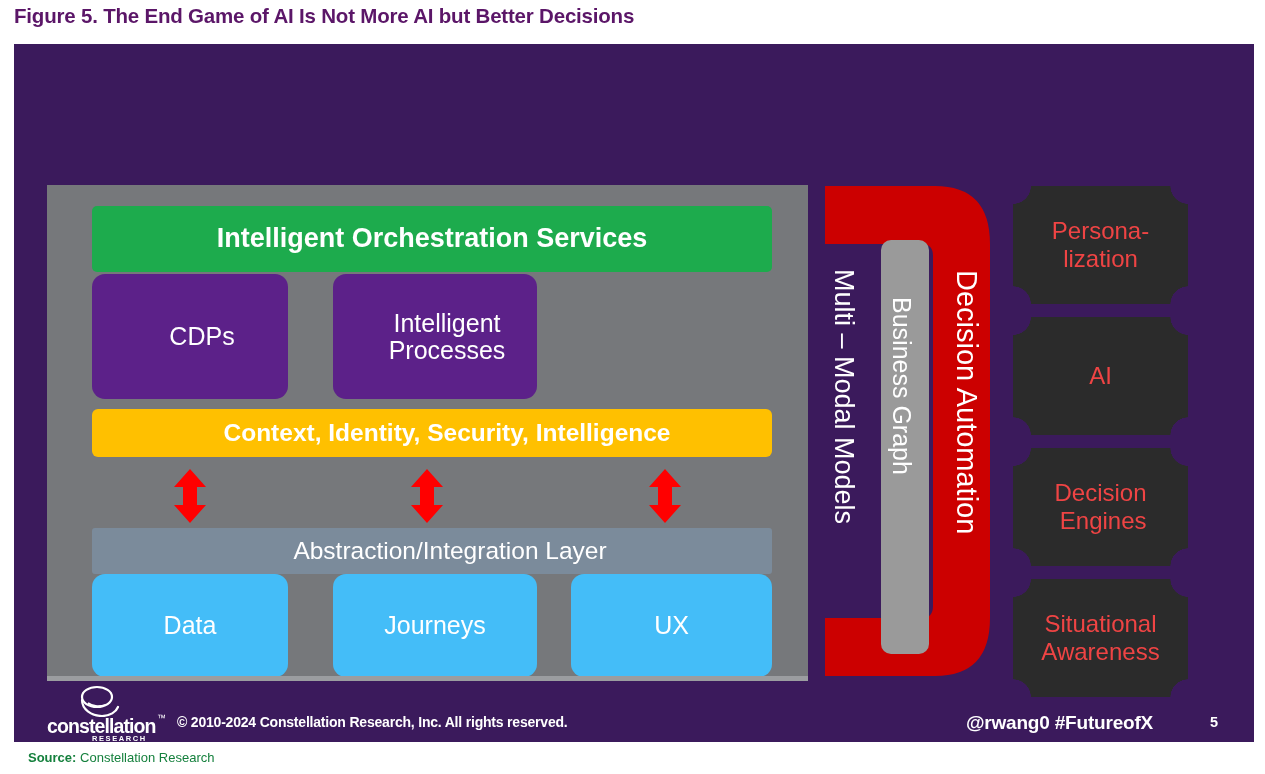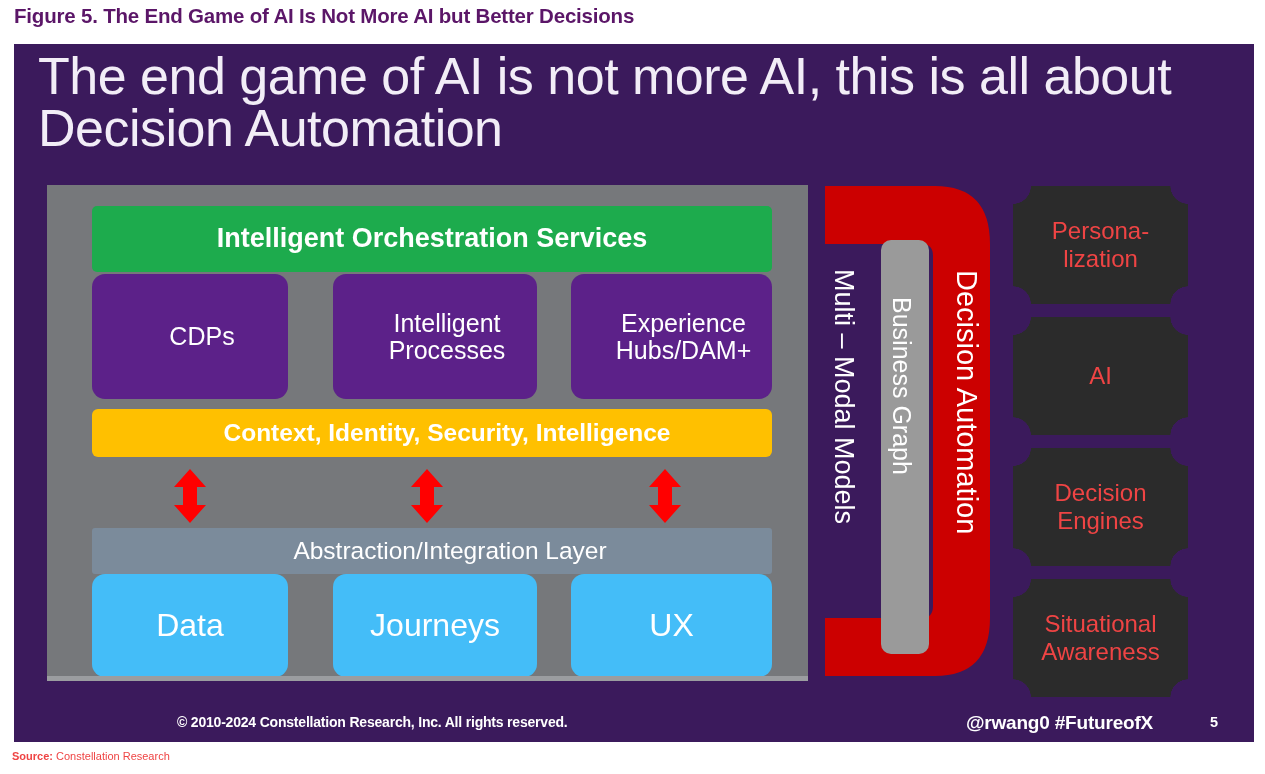--- a/index.html
+++ b/index.html
@@ -63,21 +63,21 @@
 
   .abstraction-bar {
     left: 45px; top: 343px; width: 680px; height: 46px;
     background: #7B8B9B; border-radius: 3px;
     font-size: 24.5px;
     padding-left: 36px;
   }
 
   .low-card {
     top: 389px; height: 103px; background: #44BDF8;
-    border-radius: 13px; font-size: 32px;
+    border-radius: 13px; font-size: 25px;
   }
   .low-card.c1 { left: 45px; width: 196px; }
   .low-card.c2 { left: 286px; width: 204px; }
   .low-card.c3 { left: 524px; width: 201px; }
 
   
   .darrow { position: absolute; top: 284px; width: 40px; height: 54px; }
   .darrow svg { display:block; width: 40px; height: 54px; }
   .darrow.a1 { left: 123px; }
   .darrow.a2 { left: 360px; }
@@ -124,21 +124,21 @@
        radial-gradient(var(--r) at 0 100%, #0000 98%, #000) 0 100%/51% 51% no-repeat,
        radial-gradient(var(--r) at 100% 100%, #0000 98%, #000) 100% 100%/51% 51% no-repeat;
             mask:
        radial-gradient(var(--r) at 0 0, #0000 98%, #000) 0 0/51% 51% no-repeat,
        radial-gradient(var(--r) at 100% 0, #0000 98%, #000) 100% 0/51% 51% no-repeat,
        radial-gradient(var(--r) at 0 100%, #0000 98%, #000) 0 100%/51% 51% no-repeat,
        radial-gradient(var(--r) at 100% 100%, #0000 98%, #000) 100% 100%/51% 51% no-repeat;
   }
   .notch-box.n1 { top: 142px; }
   .notch-box.n2 { top: 273px; }
-  .notch-box.n3 { top: 404px; }
+  .notch-box.n3 { top: 404px; text-align: right; }
   .notch-box.n4 { top: 535px; }
 
   
   .footer-rule {
     position: absolute; left: 33px; top: 632px; width: 761px; height: 5px;
     background: #9B9DA0;
   }
   .logo-wrap { position: absolute; left: 33px; top: 641px; width: 122px; height: 52px; }
   .logo-mark { position: absolute; left: 30px; top: 0; width: 44px; height: 32px; }
   .logo-word {
@@ -164,44 +164,42 @@
     color: #ffffff; font-size: 19px; font-weight: bold;
     letter-spacing: -0.2px; white-space: nowrap;
   }
   .pagenum {
     position: absolute; left: 1196px; top: 670px;
     color: #ffffff; font-size: 14.5px; font-weight: bold;
   }
 
   
   .source {
-    position: absolute; left: 12px; top: 750px;
-    font-size: 11px; color: #ef4444; white-space: nowrap;
+    position: absolute; left: 28px; top: 750px;
+    font-size: 13px; color: #15803d; white-space: nowrap;
   }
   .source b { font-weight: bold; }
   .source span.val { font-weight: normal; }
 </style>
 </head>
 <body>
 
 <div id="root">
 
   <div class="fig-title">Figure 5. The End Game of AI Is Not More AI but Better Decisions</div>
 
   <div class="slide">
 
-    <div class="slide-heading">The end game of AI is not more AI, this is all about Decision Automation</div>
 
     <div class="stack-panel">
 
       <div class="row-box orchestration">Intelligent Orchestration Services</div>
 
       <div class="row-box mid-card c1">CDPs</div>
       <div class="row-box mid-card c2">Intelligent Processes</div>
-      <div class="row-box mid-card c3">Experience Hubs/DAM+</div>
 
       <div class="row-box context-bar">Context, Identity, Security, Intelligence</div>
 
       <div class="darrow a1">
         <svg viewBox="0 0 40 54" xmlns="http://www.w3.org/2000/svg">
           <polygon points="20,0 36,18 27,18 27,36 36,36 20,54 4,36 13,36 13,18 4,18" fill="#FF0000"></polygon>
         </svg>
       </div>
       <div class="darrow a2">
         <svg viewBox="0 0 40 54" xmlns="http://www.w3.org/2000/svg">
@@ -254,20 +252,32 @@
     </div>
     <div class="notch-box n4">
       <div>
         <div>Situational</div>
         <div>Awareness</div>
       </div>
     </div>
 
     <div class="footer-rule"></div>
 
+    <div class="logo-wrap">
+      <div class="logo-mark">
+        <svg width="44" height="32" viewBox="0 0 44 32" xmlns="http://www.w3.org/2000/svg">
+          <ellipse cx="20" cy="12" rx="15" ry="10" fill="none" stroke="#ffffff" stroke-width="2.2"></ellipse>
+          <path d="M5 15 C5 24 14 31 25 31 C33 31 39 27 41 22" fill="none" stroke="#ffffff" stroke-width="2.2" stroke-linecap="round"></path>
+          <path d="M11 18 C15 21 22 22 28 20" fill="none" stroke="#ffffff" stroke-width="1.6"></path>
+        </svg>
+      </div>
+      <div class="logo-word">constellation</div>
+      <div class="logo-tm">™</div>
+      <div class="logo-sub">RESEARCH</div>
+    </div>
 
     <div class="copyright">© 2010-2024 Constellation Research, Inc. All rights reserved.</div>
     <div class="handle">@rwang0 #FutureofX</div>
     <div class="pagenum">5</div>
   </div>
 
   <div class="source">
     <b>Source:</b>
     <span class="val">Constellation Research</span>
   </div>

